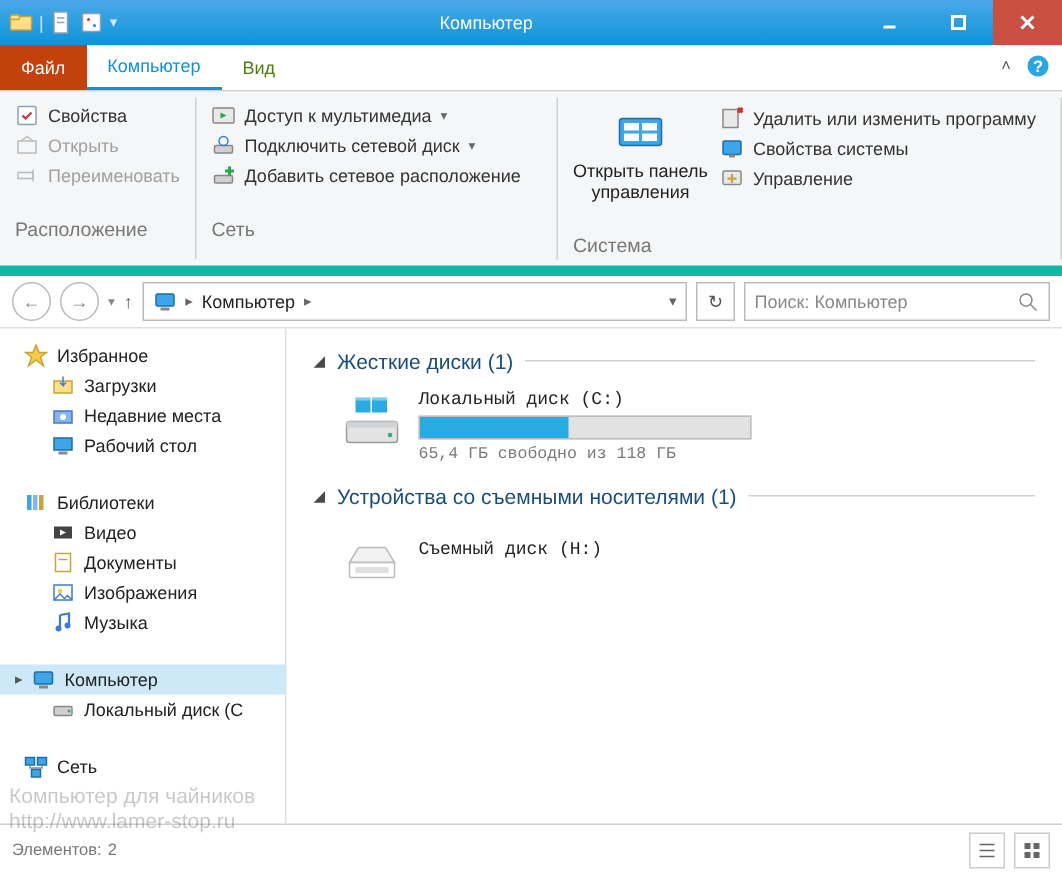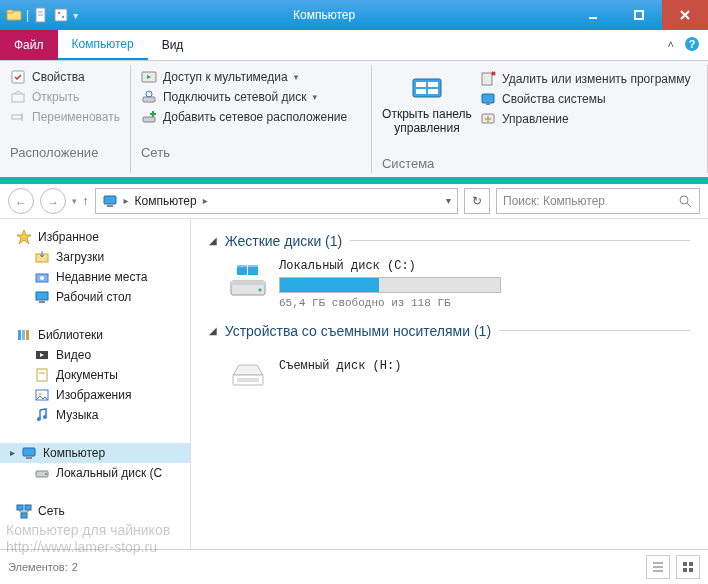--- a/index.html
+++ b/index.html
@@ -4,22 +4,22 @@
 <style>
   html, body { margin:0; padding:0; font-family:"Segoe UI", Tahoma, sans-serif; font-size:12px; color:#222; background:#dadada; }
   .window { width:708px; height:584px; background:#fff; position:relative; display:flex; flex-direction:column; box-shadow:0 0 4px rgba(0,0,0,.4);}
   .titlebar { height:30px; background:linear-gradient(#4aa8e8,#0d94d8); display:flex; align-items:center; color:#fff; font-size:12px; position:relative;}
   .titlebar .qat { display:flex; align-items:center; gap:4px; padding-left:6px;}
   .titlebar .spacer { flex:1; text-align:center;}
   .titlebar .controls { display:flex; height:100%; }
   .titlebar .controls div { width:46px; display:flex; align-items:center; justify-content:center; }
   .titlebar .controls .close { background:#c94f43; }
   .ribbon-tabs { height:30px; background:#fff; border-bottom:1px solid #d0d0d0; display:flex; align-items:stretch; position:relative;}
-  .ribbon-tabs .tab { padding:0 14px; display:flex; align-items:center; color:#0f172a; cursor:default;}
-  .ribbon-tabs .tab.file { background:#be185d; color:#fff;}
+  .ribbon-tabs .tab { padding:0 14px; display:flex; align-items:center; color:#4d7c0f; cursor:default;}
+  .ribbon-tabs .tab.file { background:#c2410c; color:#fff;}
   .ribbon-tabs .tab.active { color:#0d94d8; border-bottom:2px solid #0d94d8;}
   .ribbon-tabs .help { position:absolute; right:8px; top:6px; color:#0d94d8; display:flex; gap:10px; align-items:center;}
   .ribbon { background:#f5f6f7; border-bottom:7px solid #14b8a6; display:flex; padding:4px 0;}
   .group { border-right:1px solid #d0d0d0; padding:4px 10px 2px 10px; display:flex; flex-direction:column;}
   .group .group-body { display:flex; flex-direction:column; gap:4px;}
   .group .group-row { display:flex; align-items:center; gap:6px; color:#333; }
   .group .group-row.disabled { color:#a0a0a0; }
   .group .group-label { text-align:left; color:#777; font-size:13px; margin-top:20px;}
   .group .big-btn { display:flex; flex-direction:column; align-items:center; gap:2px; width:90px; text-align:center; margin-top:4px; }
   .big-btn svg { height:32px; }

